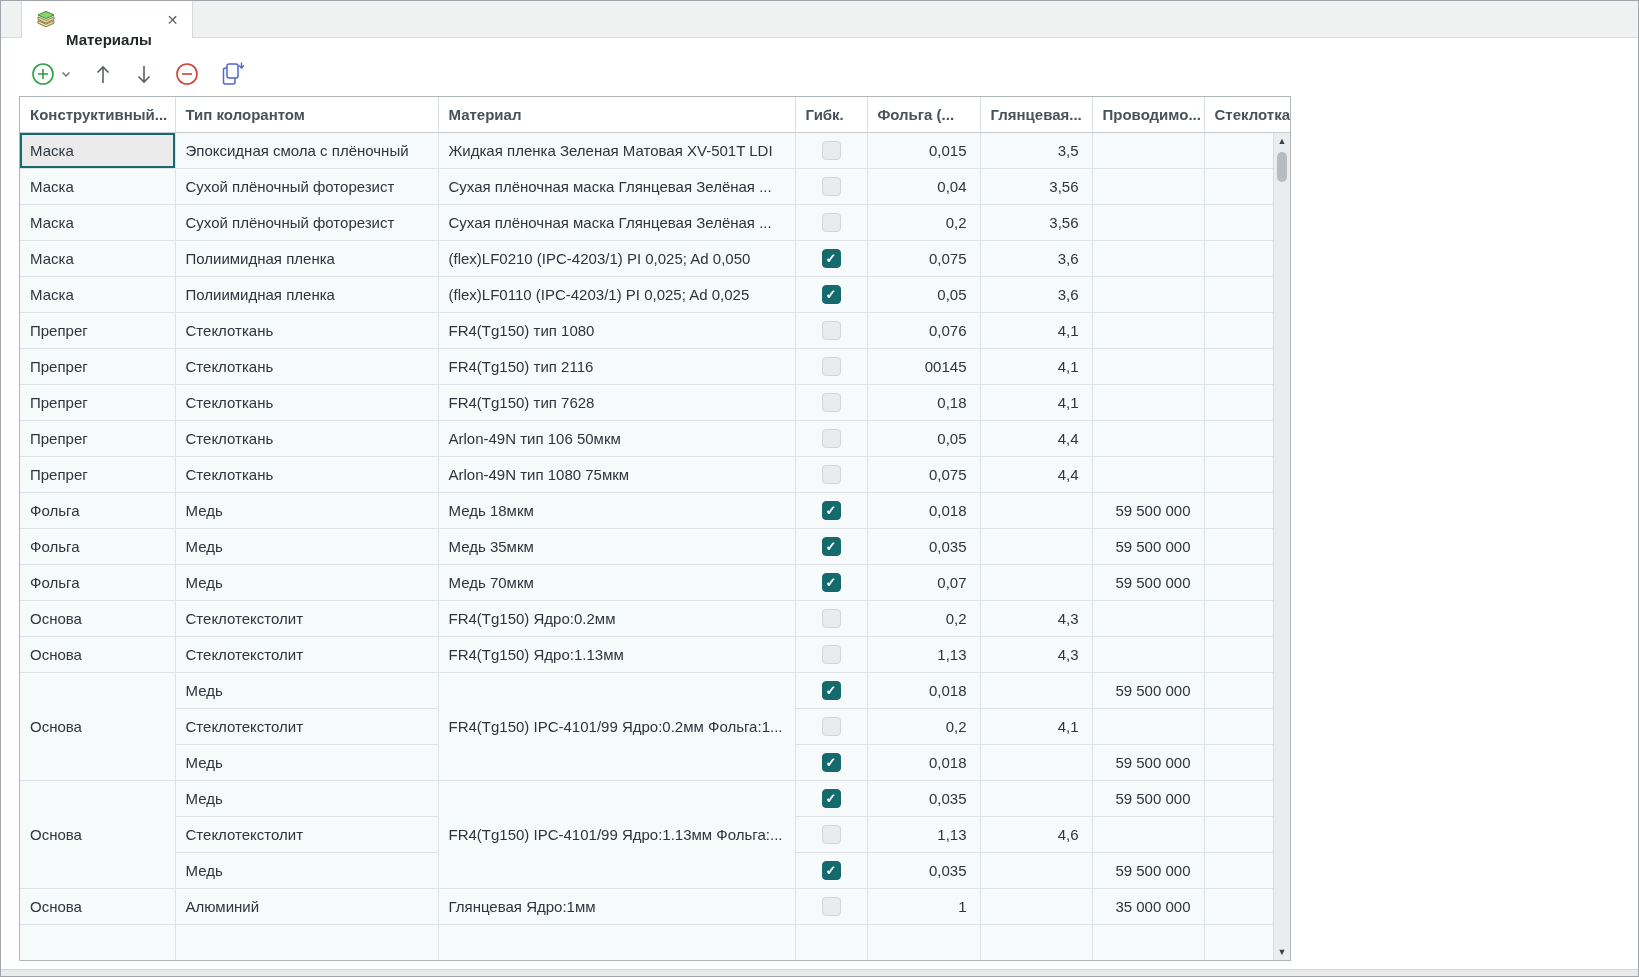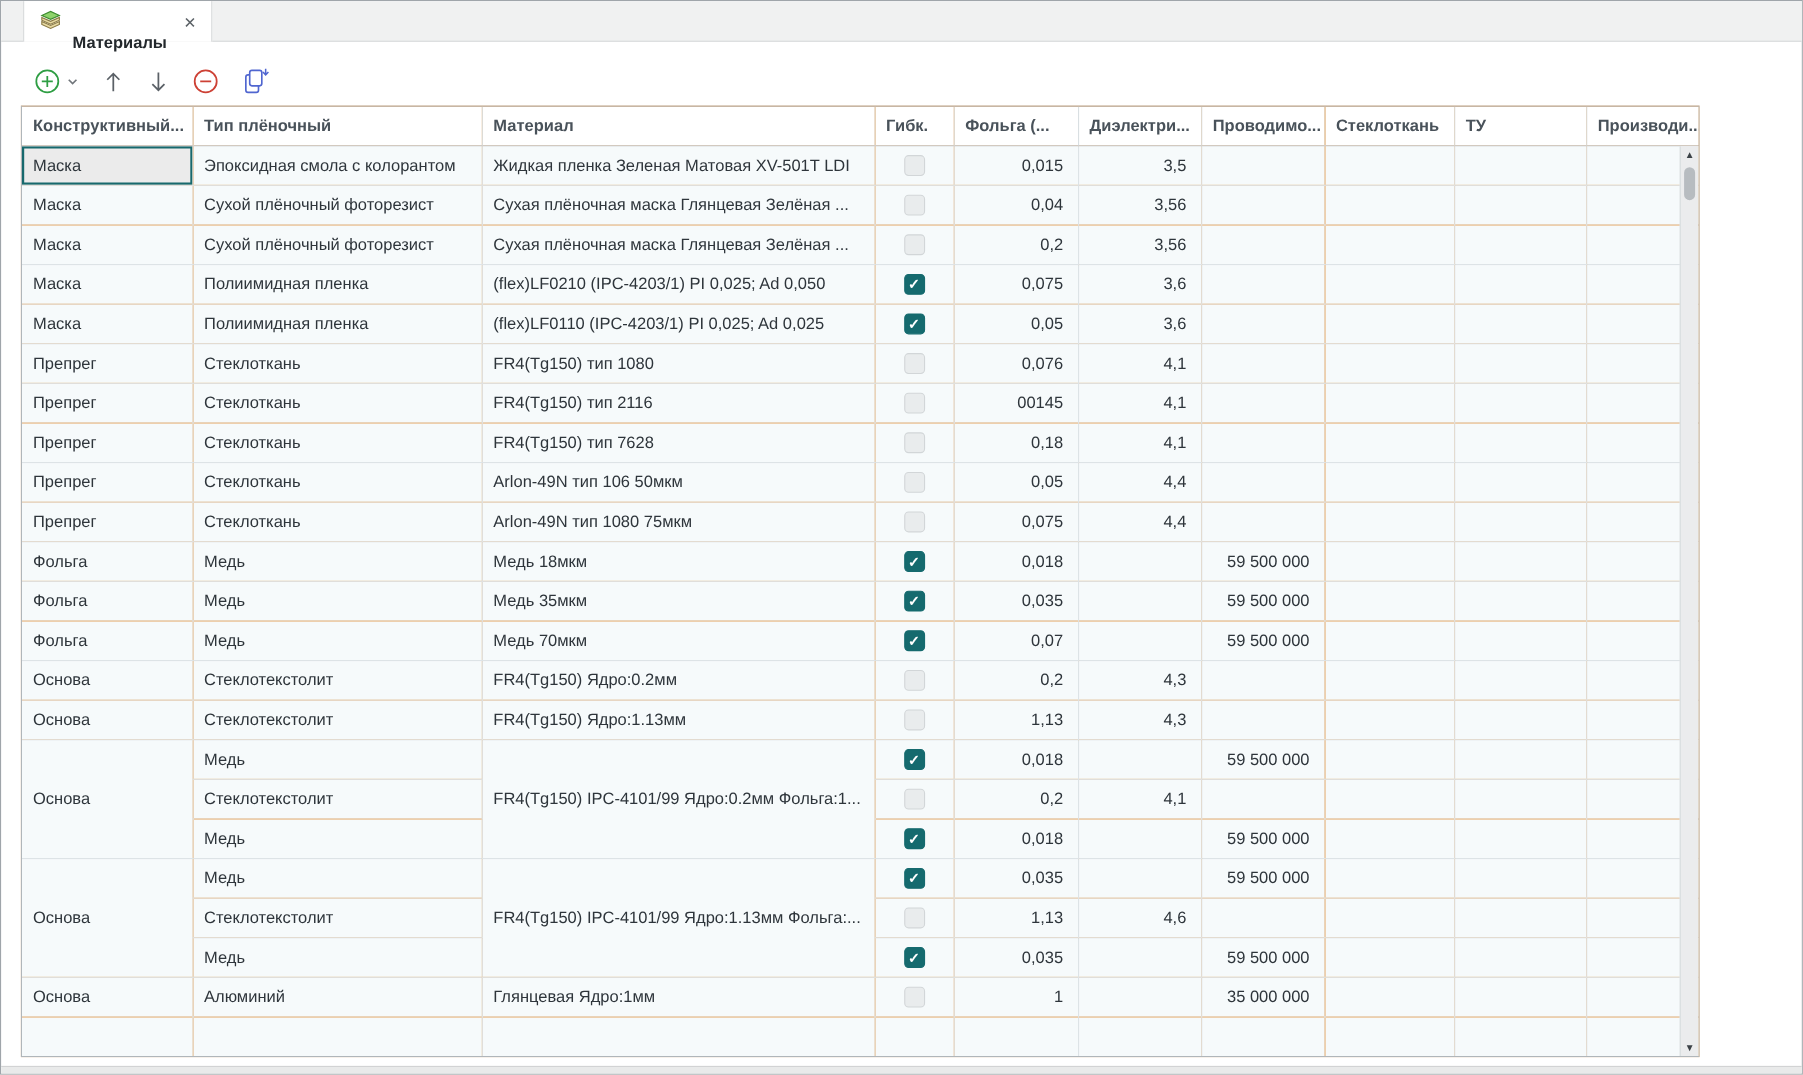--- a/index.html
+++ b/index.html
@@ -18,22 +18,22 @@
   .tab-title{font-size:15px;font-weight:700;color:#23282c;margin-top:40px;}
   .tab-close{margin-left:6px;font-size:14px;color:#5c6267;cursor:default;}
 
   
   .toolbar{position:absolute;top:55px;left:30px;height:36px;display:flex;align-items:center;}
   .tbtn{display:flex;align-items:center;justify-content:center;height:30px;background:transparent;border:none;padding:0;}
   .tbtn svg{display:block;}
   .gap-s{margin-left:5px;} .gap-m{margin-left:21px;}
 
   
-  .table-wrap{position:absolute;left:18px;top:95px;width:1526px;height:865px;
-              border:1px solid #b0b6ba;background:#fdba74;overflow:hidden;}
+  .table-wrap{position:absolute;left:18px;top:95px;width:1272px;height:865px;
+              border:1px solid #b0b6ba;background:#e5e5e5;overflow:hidden;}
   table{border-collapse:collapse;table-layout:fixed;width:1599px;}
   th{height:35px;background:#ffffff;border-right:1px solid #d9dfe2;border-bottom:1px solid #c7cdd1;
      font-size:15px;font-weight:600;color:#49525a;text-align:left;padding:0 10px;
      white-space:nowrap;overflow:hidden;}
   td{height:36px;background:#f6fafb;border-right:1px solid #dde3e6;border-bottom:1px solid #dde3e6;
      font-size:15px;color:#2e353b;padding:0 10px;white-space:nowrap;overflow:hidden;vertical-align:middle;}
   td.num{text-align:right;padding-right:13px;}
   td.center{text-align:center;padding:0;}
   td.selected{background:#ebebeb;box-shadow:inset 0 0 0 2px var(--sel,#17696d);}
 
@@ -131,35 +131,35 @@
           <col style="width: 113px;">
           <col style="width: 112px;">
           <col style="width: 112px;">
           <col style="width: 118px;">
           <col style="width: 120px;">
           <col style="width: 177px;">
         </colgroup>
         <thead>
           <tr>
             <th>Конструктивный...</th>
-            <th>Тип плёночный</th>
+            <th>Тип колорантом</th>
             <th>Материал</th>
             <th>Гибк.</th>
             <th>Фольга (...</th>
-            <th>Диэлектри...</th>
+            <th>Глянцевая...</th>
             <th>Проводимо...</th>
             <th>Стеклоткань</th>
             <th>ТУ</th>
             <th>Производи...</th>
           </tr>
         </thead>
         <tbody>
           <tr>
             <td class="selected">Маска</td>
-            <td>Эпоксидная смола с колорантом</td>
+            <td>Эпоксидная смола с плёночный</td>
             <td>Жидкая пленка Зеленая Матовая XV-501T LDI</td>
             <td class="center"><span class="cb cb-off"></span></td>
             <td class="num">0,015</td>
             <td class="num">3,5</td>
             <td class="num"></td>
             <td></td>
             <td></td>
             <td></td>
           </tr>
           <tr>

